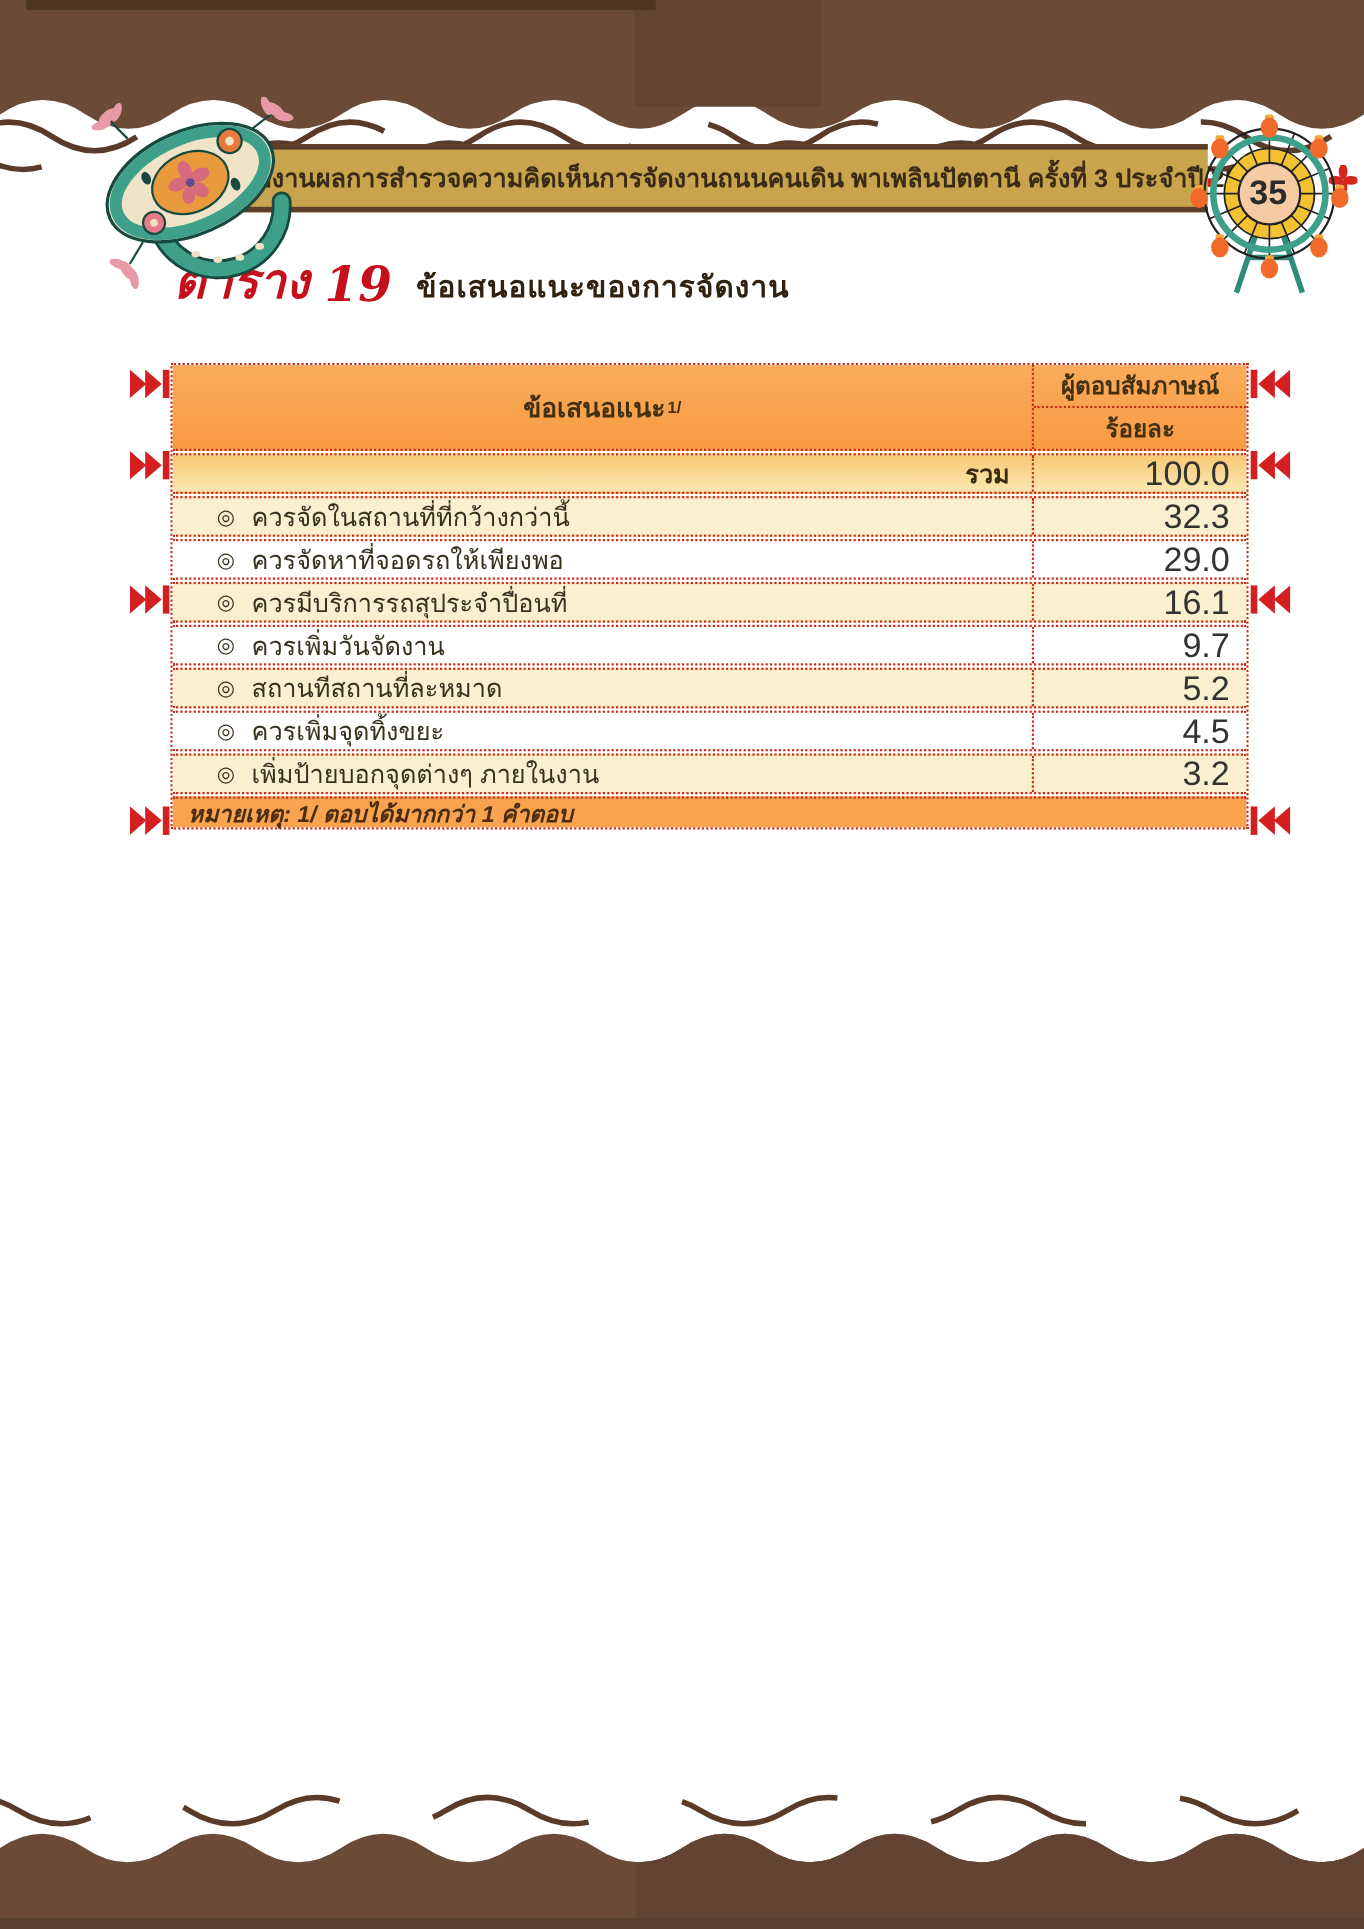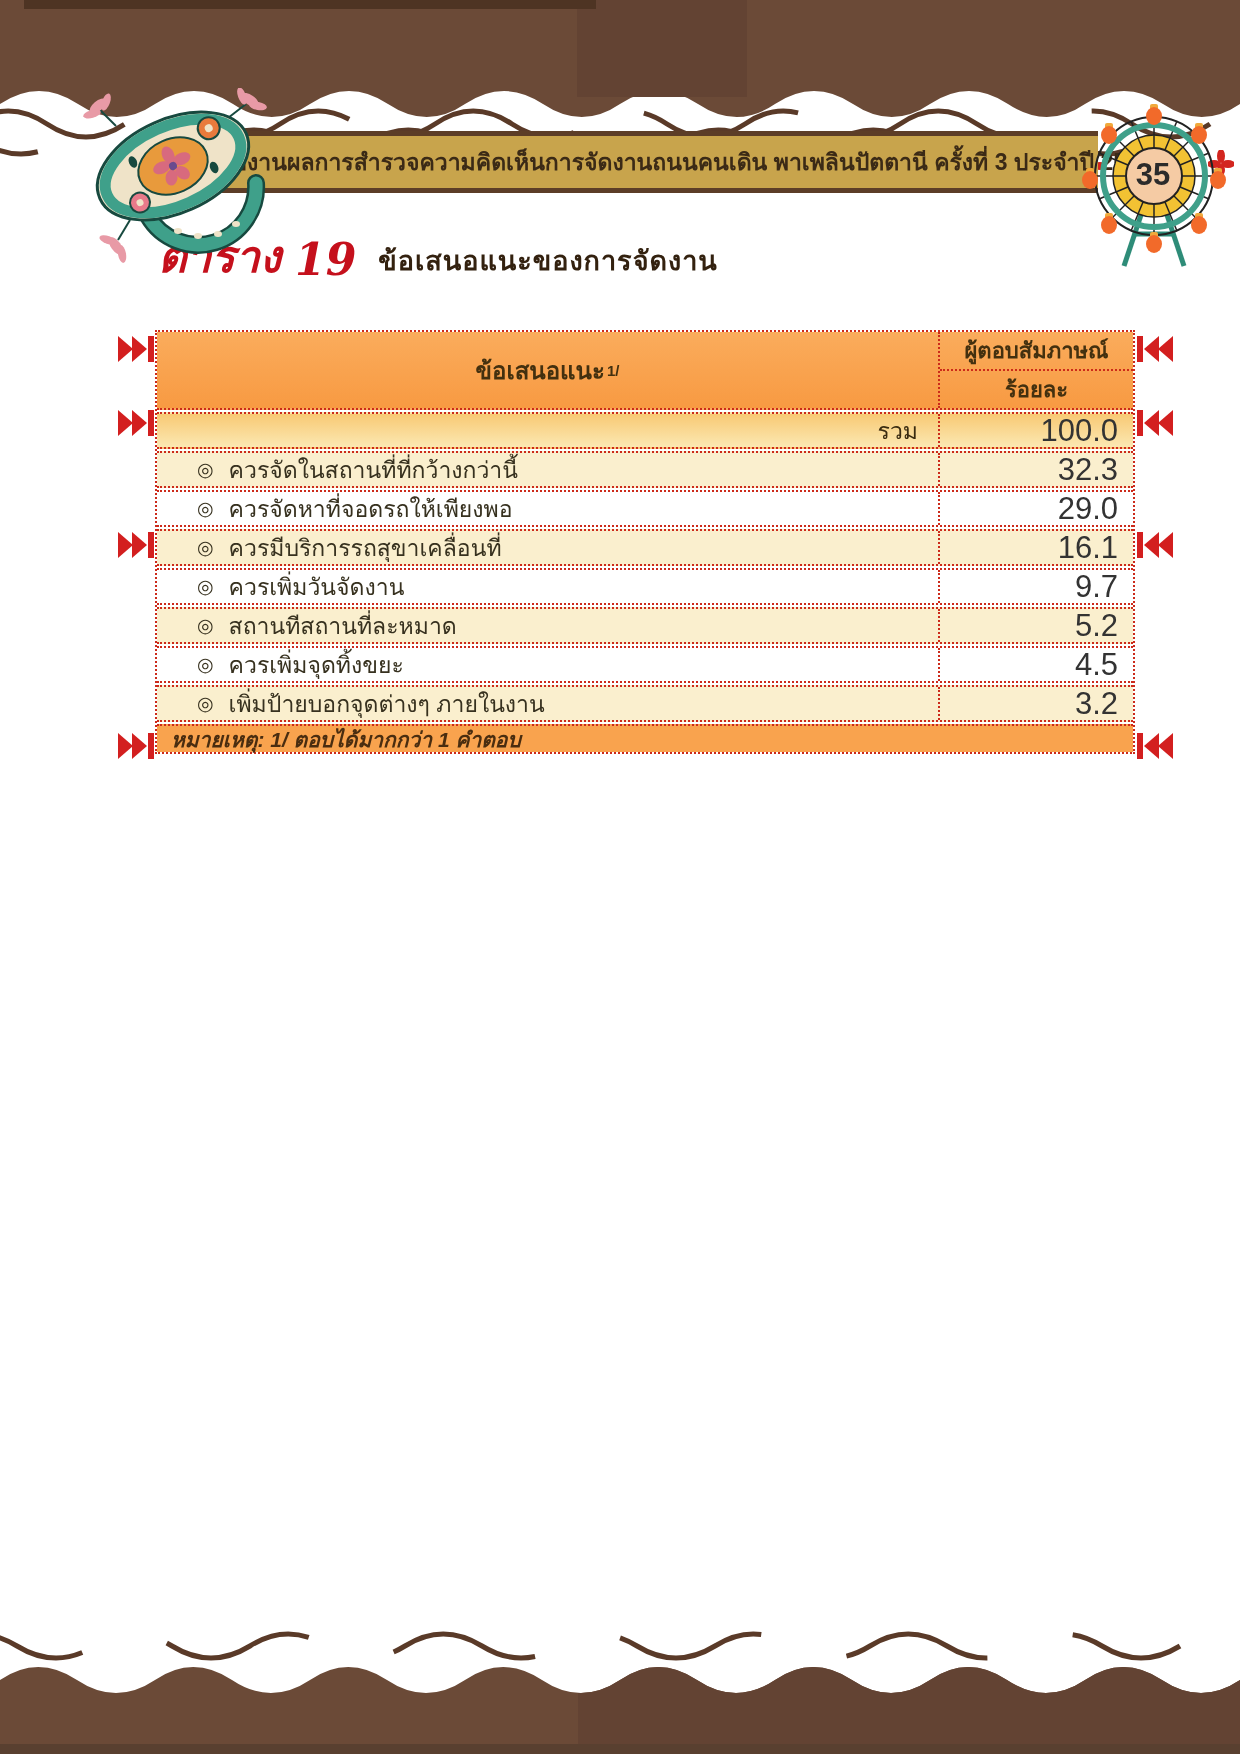--- a/index.html
+++ b/index.html
@@ -67,21 +67,21 @@
     box-sizing:border-box;
   }
   .hdr-right .ln{
     flex:1;display:flex;align-items:center;justify-content:center;
     font-size:22px;font-weight:700;color:#43300F;
   }
   .hdr-right .ln2{border-top:2px dotted #CC2A1A;}
   .total-row{height:37px;background:linear-gradient(#F8C974,#FBE8B2);}
   .total-label{
     flex:1;display:flex;align-items:center;justify-content:flex-end;
-    padding-right:20px;font-size:23px;font-weight:400;color:#3A2B10;
+    padding-right:20px;font-size:23px;font-weight:700;color:#3A2B10;
   }
   .data-row{height:37px;}
   .row-cream{background:#FAEFCE;}
   .row-white{background:#FFFFFF;}
   .cell-label{
     flex:1;display:flex;align-items:center;gap:15px;
     padding-left:40px;font-size:23px;color:#37311F;
   }
   .bullet{font-size:19px;color:#37311F;}
   .cell-val{
@@ -348,21 +348,21 @@
     <div class="t-row data-row row-white">
       <div class="cell-label">
           <span class="bullet">◎</span>
           <span>ควรจัดหาที่จอดรถให้เพียงพอ</span>
         </div>
       <div class="cell-val">29.0</div>
     </div>
     <div class="t-row data-row row-cream">
       <div class="cell-label">
           <span class="bullet">◎</span>
-          <span>ควรมีบริการรถสุขาเคลื่อนที่</span>
+          <span>ควรมีบริการรถสุประจำปื่อนที่</span>
         </div>
       <div class="cell-val">16.1</div>
     </div>
     <div class="t-row data-row row-white">
       <div class="cell-label">
           <span class="bullet">◎</span>
           <span>ควรเพิ่มวันจัดงาน</span>
         </div>
       <div class="cell-val">9.7</div>
     </div>

